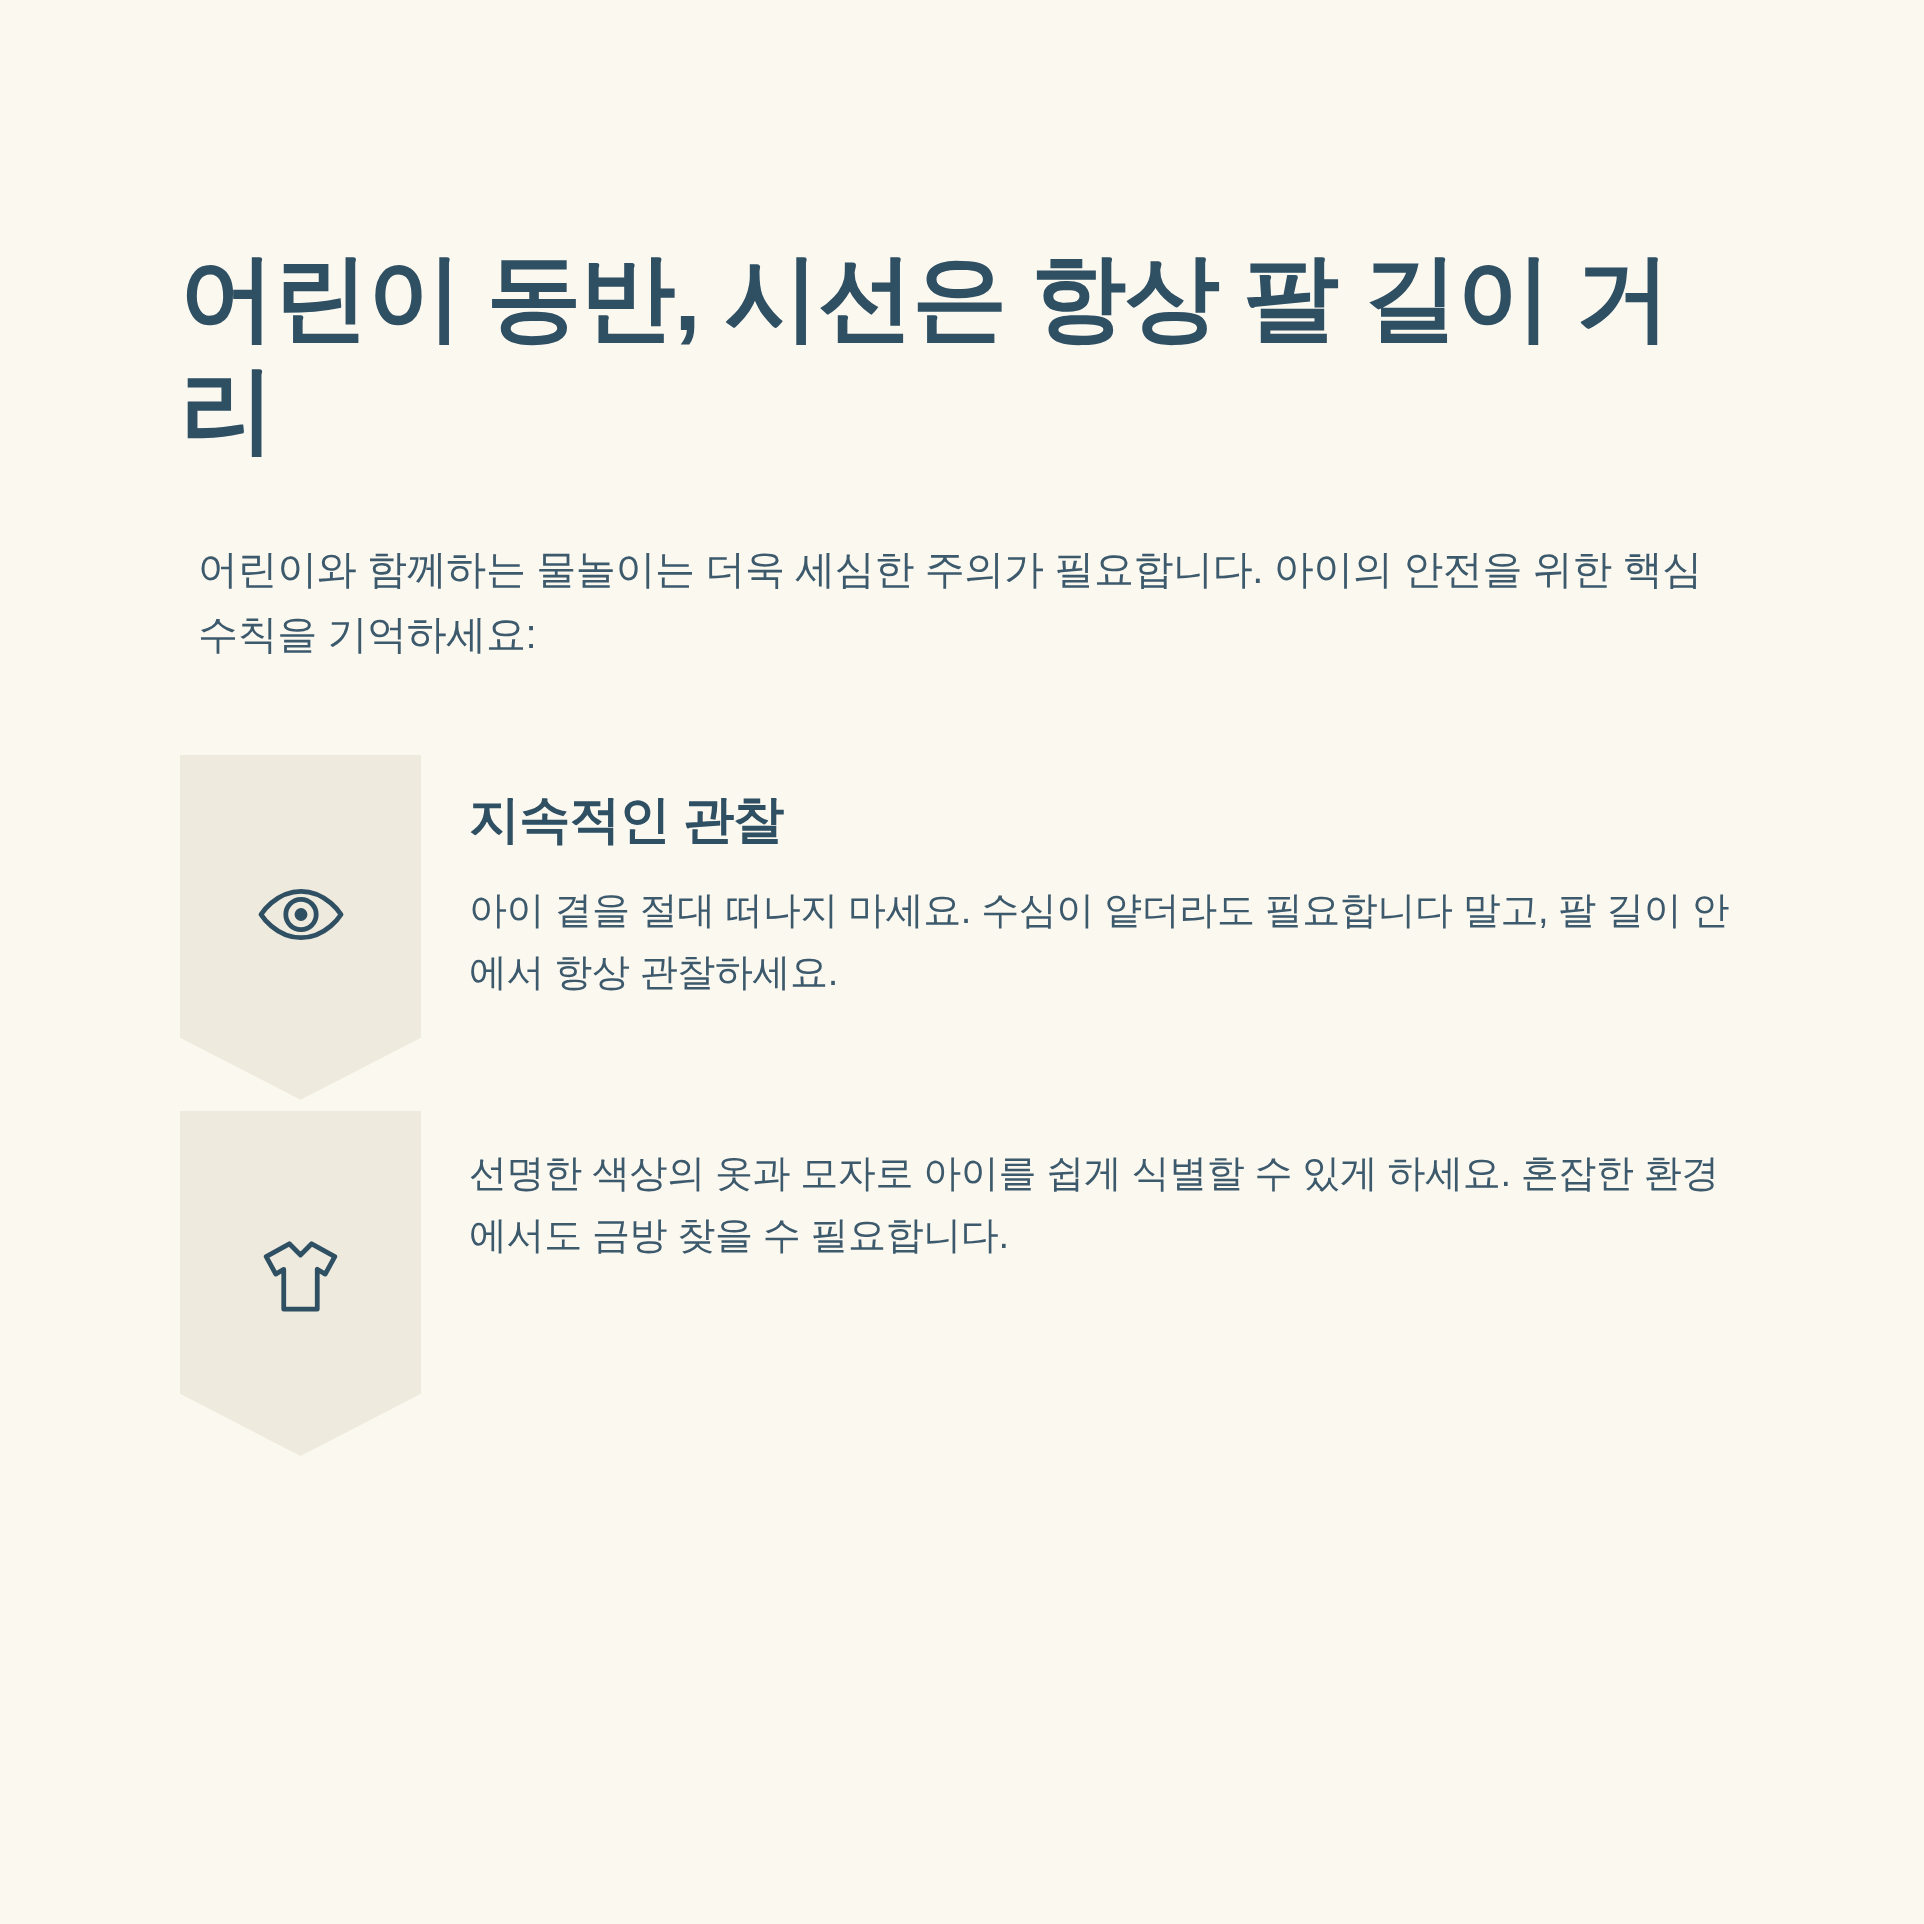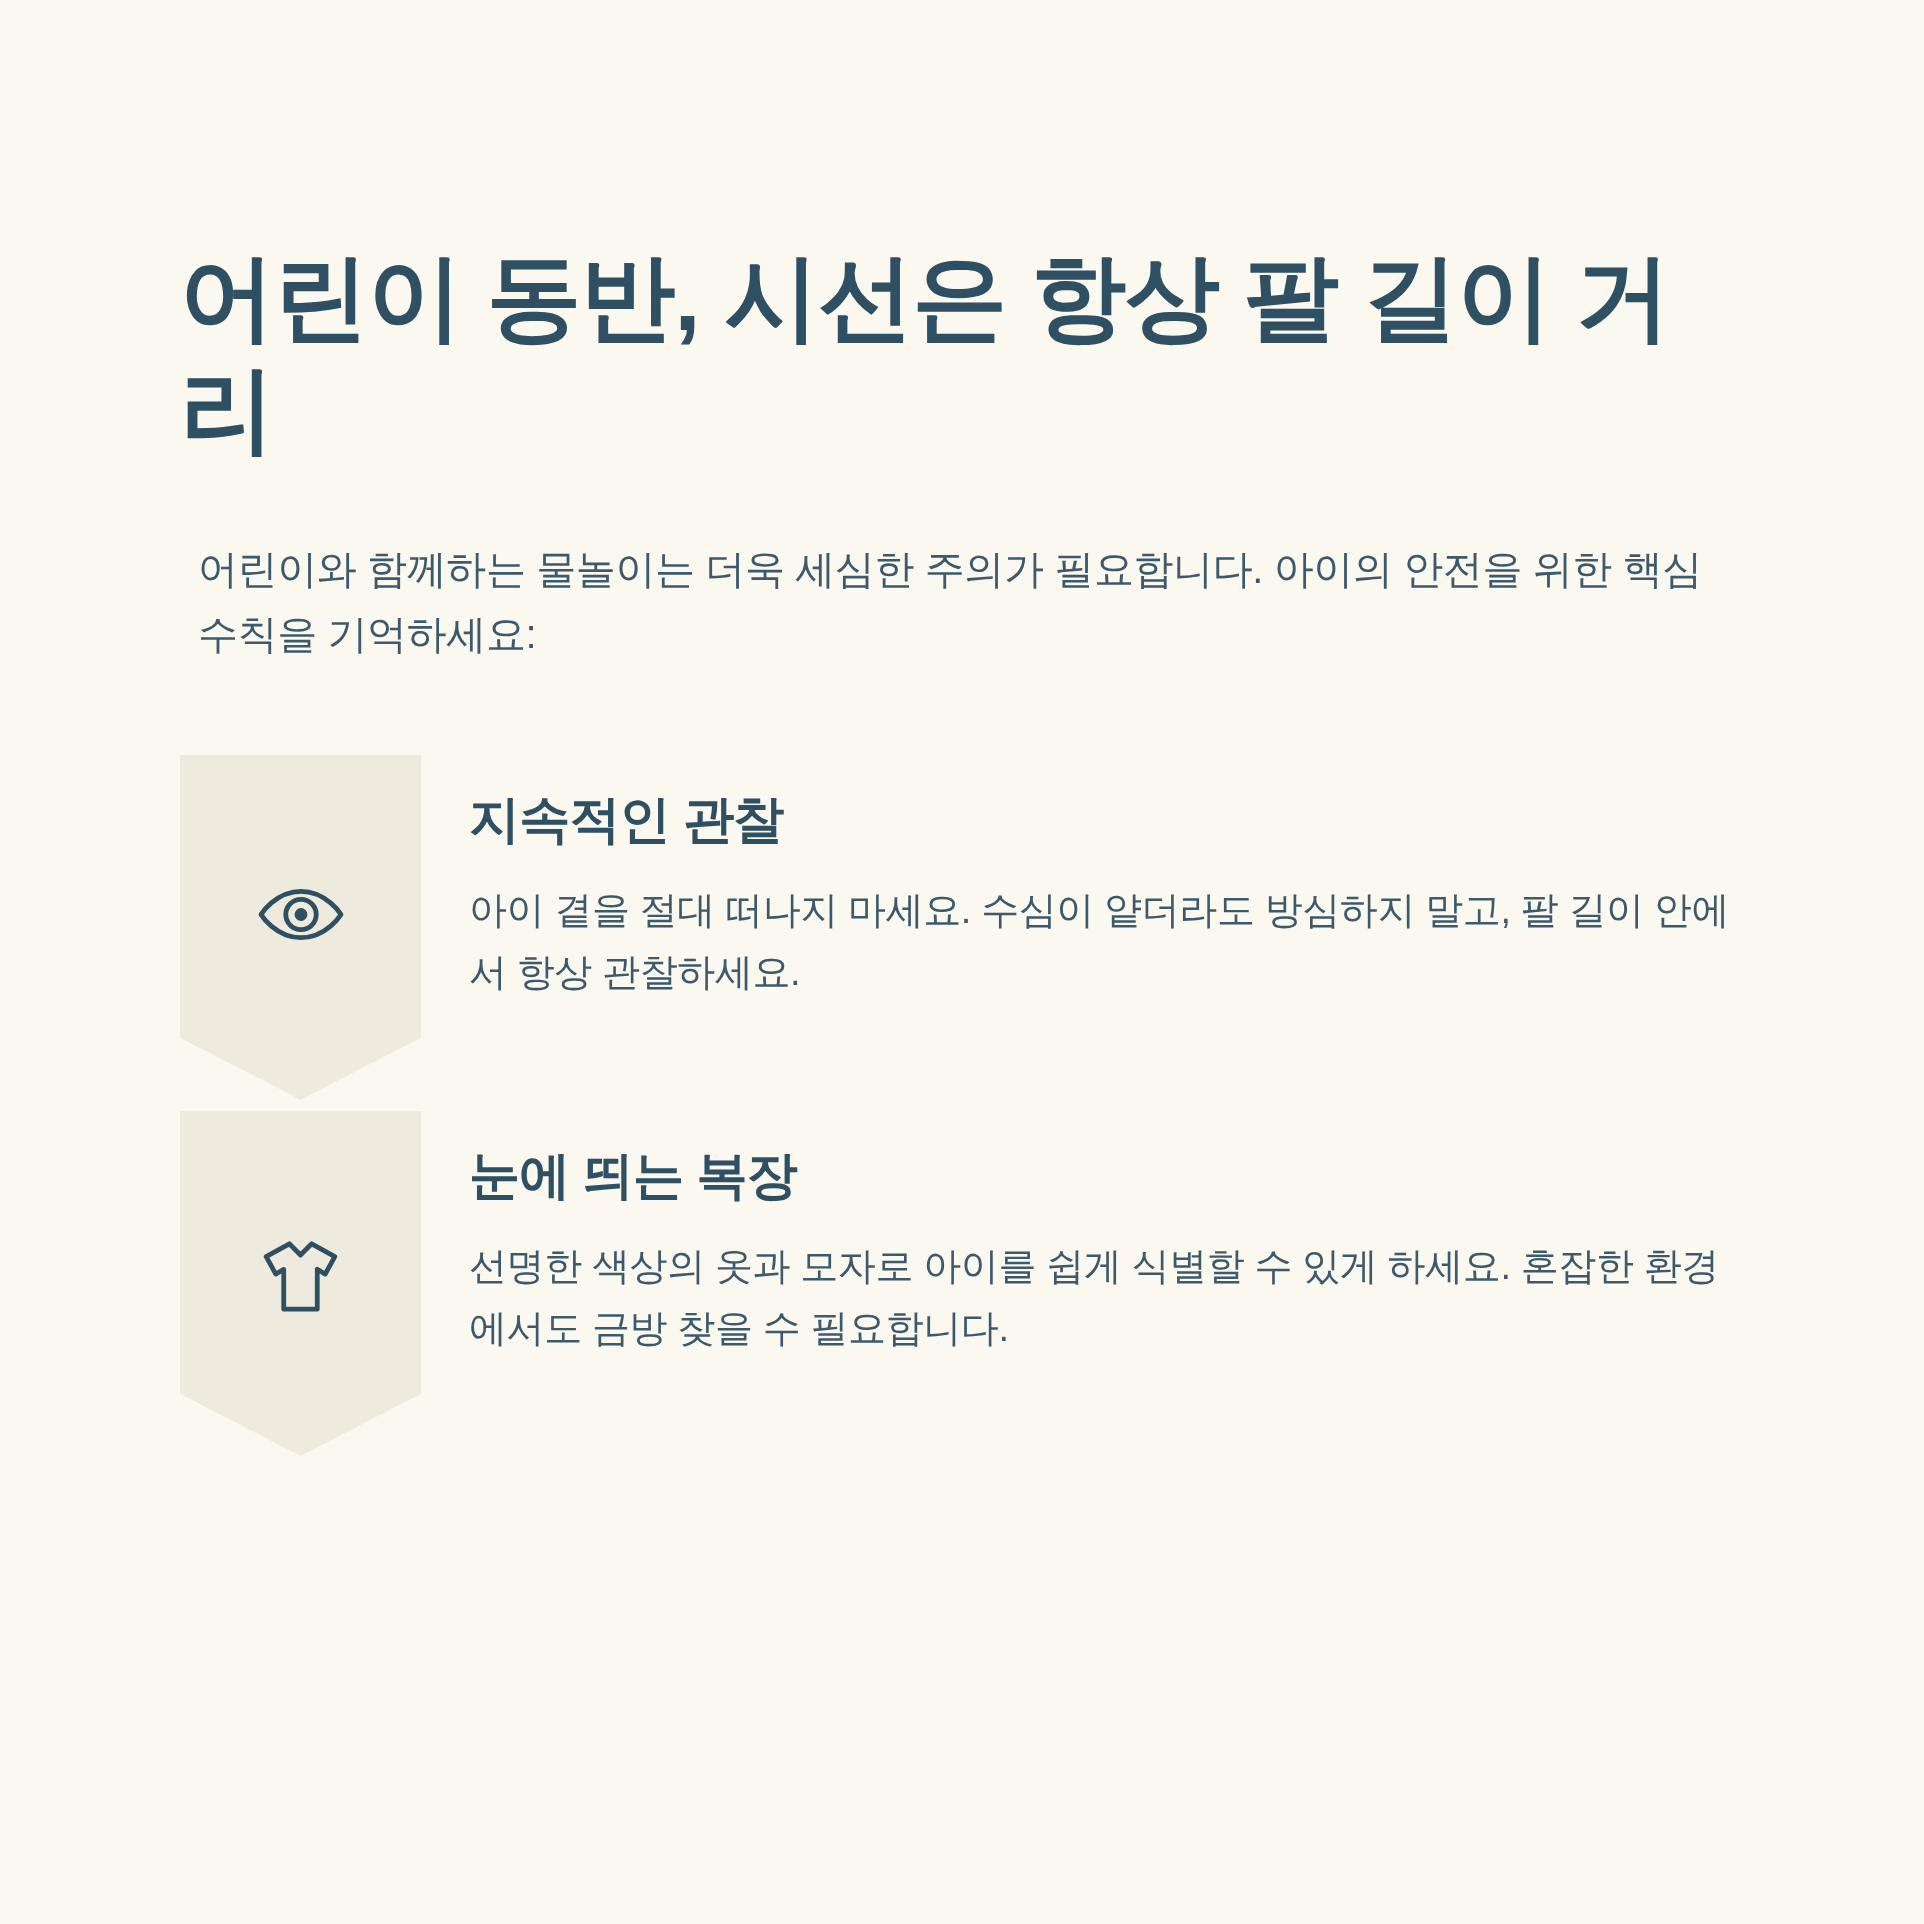--- a/index.html
+++ b/index.html
@@ -111,35 +111,34 @@
         <div class="glyph">
           <svg width="88" height="63" viewBox="0 0 110 78" fill="none" xmlns="http://www.w3.org/2000/svg">
             <path d="M5 39C5 39 23 10 55 10C87 10 105 39 105 39C105 39 87 68 55 68C23 68 5 39 5 39Z" stroke="#2f4f63" stroke-width="6" stroke-linejoin="round"></path>
             <circle cx="55" cy="39" r="19" stroke="#2f4f63" stroke-width="6"></circle>
             <circle cx="55" cy="39" r="8" fill="#2f4f63"></circle>
           </svg>
         </div>
       </div>
       <div class="step-body">
         <h2 class="step-title">지속적인 관찰</h2>
-        <p class="step-desc">아이 곁을 절대 떠나지 마세요. 수심이 얕더라도 방심하지 말고, 팔 길이 안에서 항상 관찰하세요.</p>
+        <p class="step-desc">아이 곁을 절대 떠나지 마세요. 수심이 얕더라도 필요합니다 말고, 팔 길이 안에서 항상 관찰하세요.</p>
       </div>
     </div>
 
     <div class="step">
       <div class="chevron">
         <div class="shape"></div>
         <div class="glyph">
           <svg width="79" height="75" viewBox="0 0 98 94" fill="none" xmlns="http://www.w3.org/2000/svg">
             <path d="M35 6L49 20L63 6L92 22L80 44L70 38V88H28V38L18 44L6 22L35 6Z" stroke="#2f4f63" stroke-width="6" stroke-linejoin="round" stroke-linecap="round"></path>
           </svg>
         </div>
       </div>
       <div class="step-body">
-        <h2 class="step-title">눈에 띄는 복장</h2>
         <p class="step-desc">선명한 색상의 옷과 모자로 아이를 쉽게 식별할 수 있게 하세요. 혼잡한 환경에서도 금방 찾을 수 필요합니다.</p>
       </div>
     </div>
 
 
   </div>
 </div>
 
 
 </body></html>

